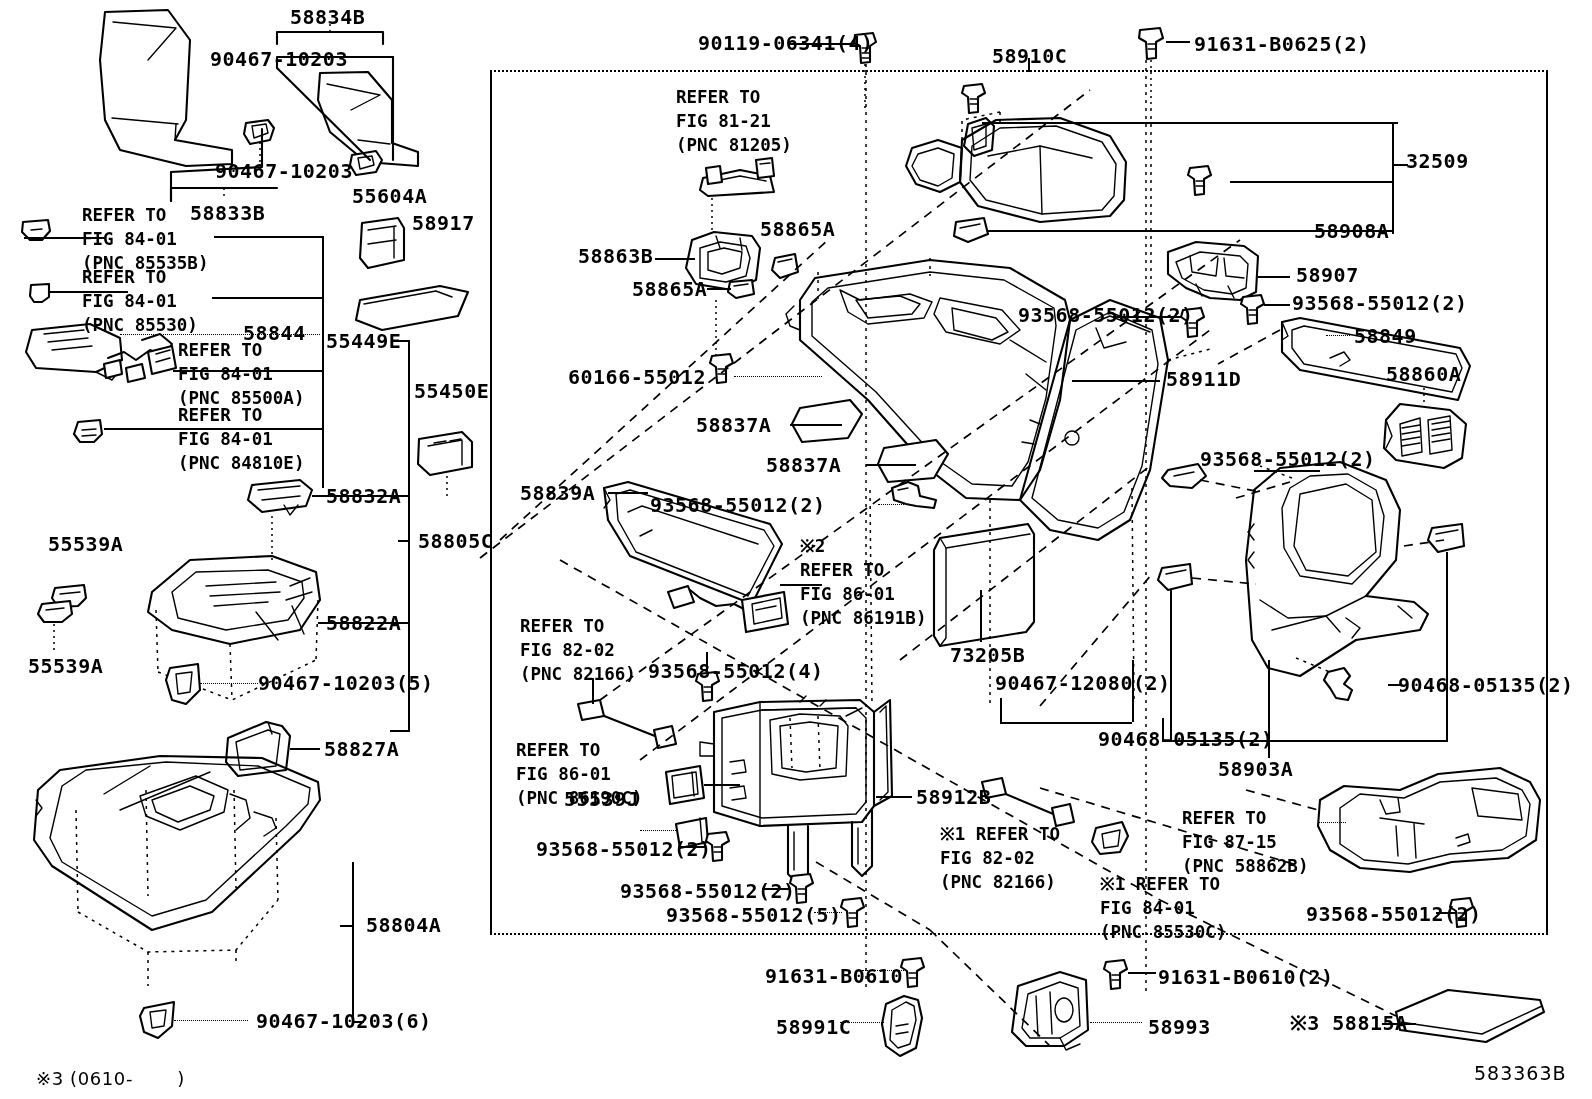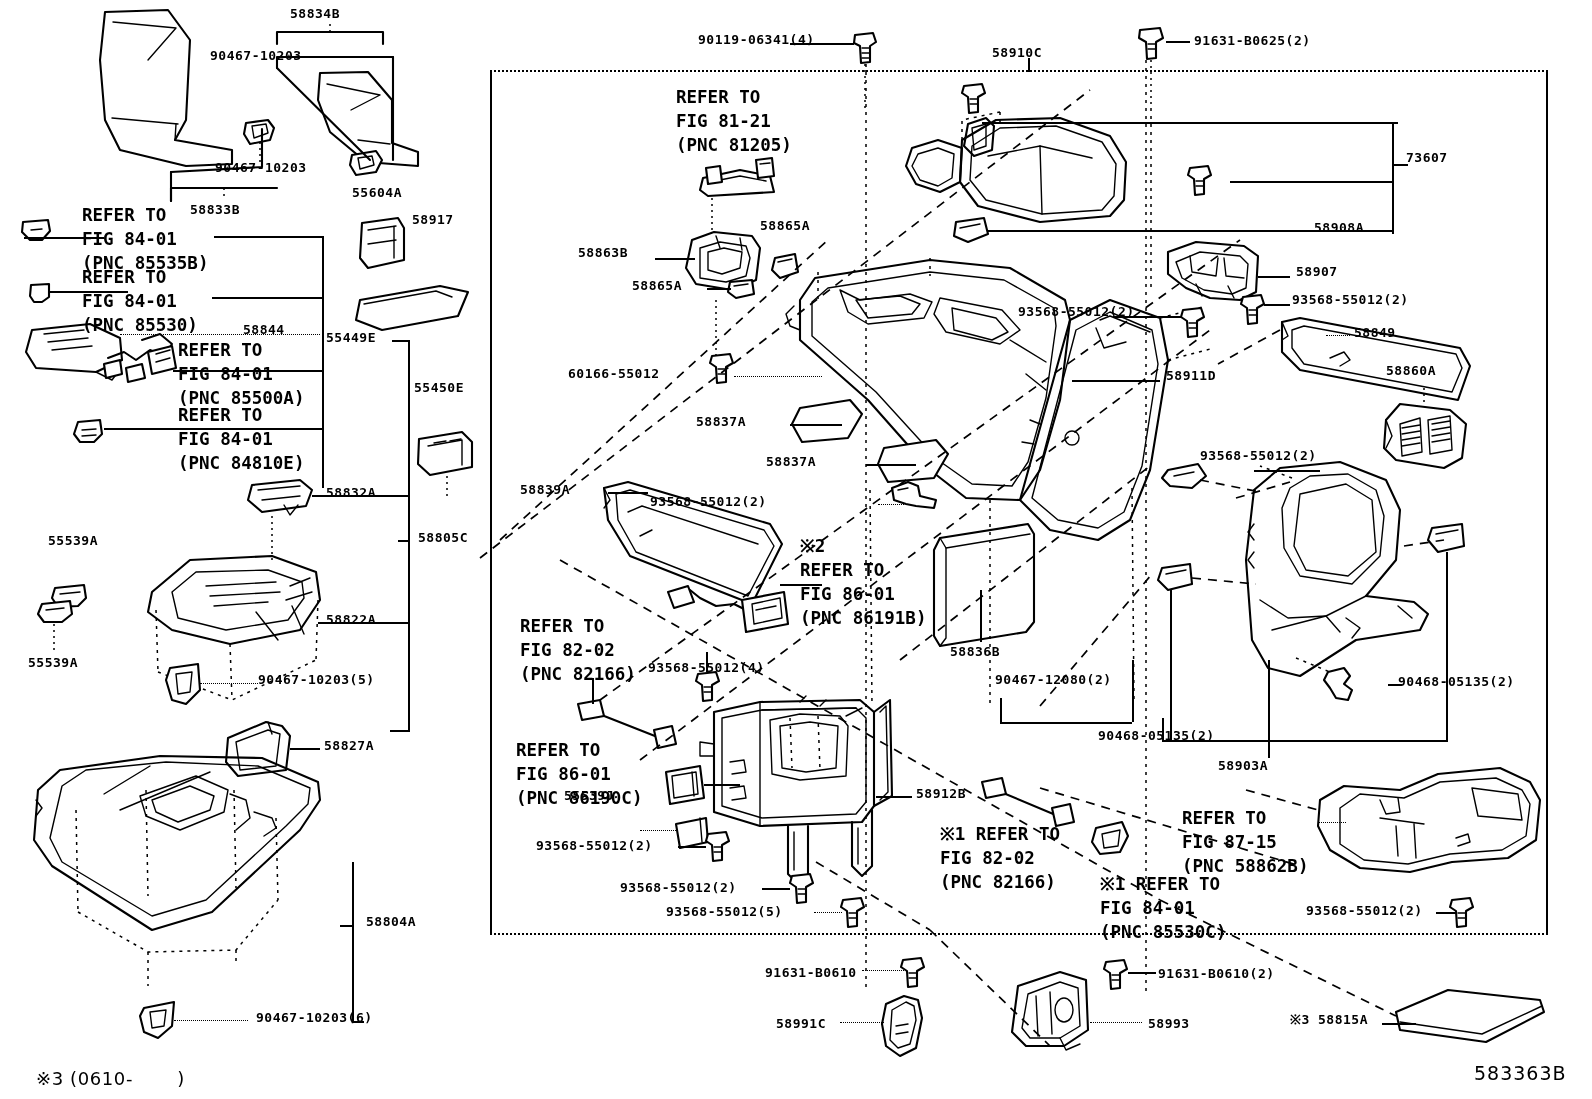--- a/index.html
+++ b/index.html
@@ -19,21 +19,21 @@
   
   .lbl {
     position: absolute;
     color: #000000;
     font-family: "DejaVu Sans Mono", "Liberation Mono", monospace;
     font-weight: bold;
     white-space: pre;
     letter-spacing: 0px;
     line-height: 1.18;
   }
-  .lbl.big   { font-size: 13px; letter-spacing: 0.5px; }
+  .lbl.big   { font-size: 20px; letter-spacing: 0.5px; }
   .lbl.refer { font-size: 17.5px; line-height: 1.38; }
   .lbl.note  { font-family: "DejaVu Sans", "Liberation Sans", sans-serif;
                font-weight: normal; font-size: 18px; letter-spacing: 0.6px; }
   .lbl.code  { font-family: "DejaVu Sans", "Liberation Sans", sans-serif;
                font-weight: normal; font-size: 19px; letter-spacing: 1px; }
 
   
   .ln { position: absolute; background: #000; }
   .h1 { height: 1.6px; }
   .v1 { width: 1.6px; }
@@ -677,21 +677,21 @@
   <div class="lbl big" style="left:568px;top:366px;">60166-55012</div>
 
   <div class="lbl big" style="left:696px;top:414px;">58837A</div>
   <div class="lbl big" style="left:766px;top:454px;">58837A</div>
   <div class="lbl big" style="left:520px;top:482px;">58839A</div>
   <div class="lbl big" style="left:650px;top:494px;">93568-55012(2)</div>
   <div class="lbl refer" style="left:800px;top:534px;">※2
 REFER TO
 FIG 86-01
 (PNC 86191B)</div>
-  <div class="lbl big" style="left:950px;top:644px;">58836B</div>
+  <div class="lbl big" style="left:950px;top:644px;">73205B</div>
   <div class="lbl refer" style="left:520px;top:614px;">REFER TO
 FIG 82-02
 (PNC 82166)</div>
   <div class="lbl big" style="left:648px;top:660px;">93568-55012(4)</div>
   <div class="lbl refer" style="left:516px;top:738px;">REFER TO
 FIG 86-01
 (PNC 86190C)</div>
   <div class="lbl big" style="left:564px;top:788px;">55539J</div>
   <div class="lbl big" style="left:536px;top:838px;">93568-55012(2)</div>
   <div class="lbl big" style="left:620px;top:880px;">93568-55012(2)</div>
@@ -705,21 +705,21 @@
 (PNC 85530C)</div>
 
   <div class="lbl big" style="left:765px;top:965px;">91631-B0610</div>
   <div class="lbl big" style="left:776px;top:1016px;">58991C</div>
   <div class="lbl big" style="left:1158px;top:966px;">91631-B0610(2)</div>
   <div class="lbl big" style="left:1148px;top:1016px;">58993</div>
   <div class="lbl big" style="left:1290px;top:1012px;">※3 58815A</div>
 
   <div class="lbl big" style="left:992px;top:45px;">58910C</div>
   <div class="lbl big" style="left:1194px;top:33px;">91631-B0625(2)</div>
-  <div class="lbl big" style="left:1406px;top:150px;">73607</div>
+  <div class="lbl big" style="left:1406px;top:150px;">32509</div>
   <div class="lbl big" style="left:1314px;top:220px;">58908A</div>
   <div class="lbl big" style="left:1296px;top:264px;">58907</div>
   <div class="lbl big" style="left:1292px;top:292px;">93568-55012(2)</div>
   <div class="lbl big" style="left:1018px;top:304px;">93568-55012(2)</div>
   <div class="lbl big" style="left:1166px;top:368px;">58911D</div>
   <div class="lbl big" style="left:1354px;top:325px;">58849</div>
   <div class="lbl big" style="left:1386px;top:363px;">58860A</div>
   <div class="lbl big" style="left:1200px;top:448px;">93568-55012(2)</div>
   <div class="lbl big" style="left:1398px;top:674px;">90468-05135(2)</div>
   <div class="lbl big" style="left:995px;top:672px;">90467-12080(2)</div>

